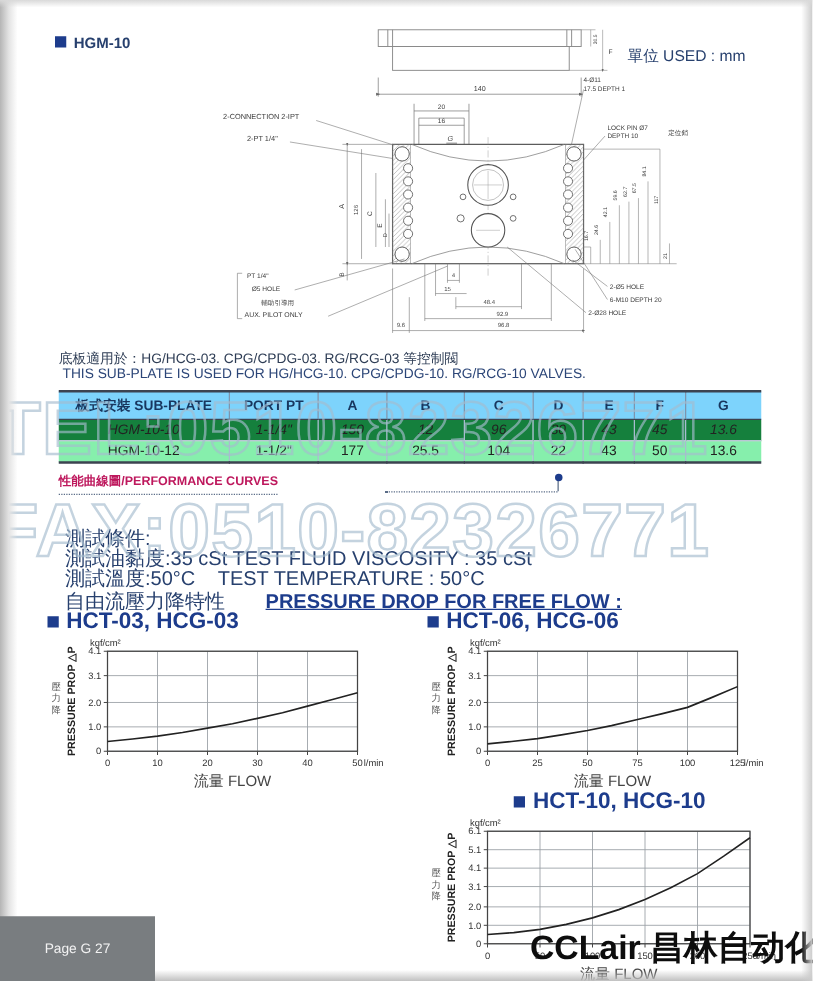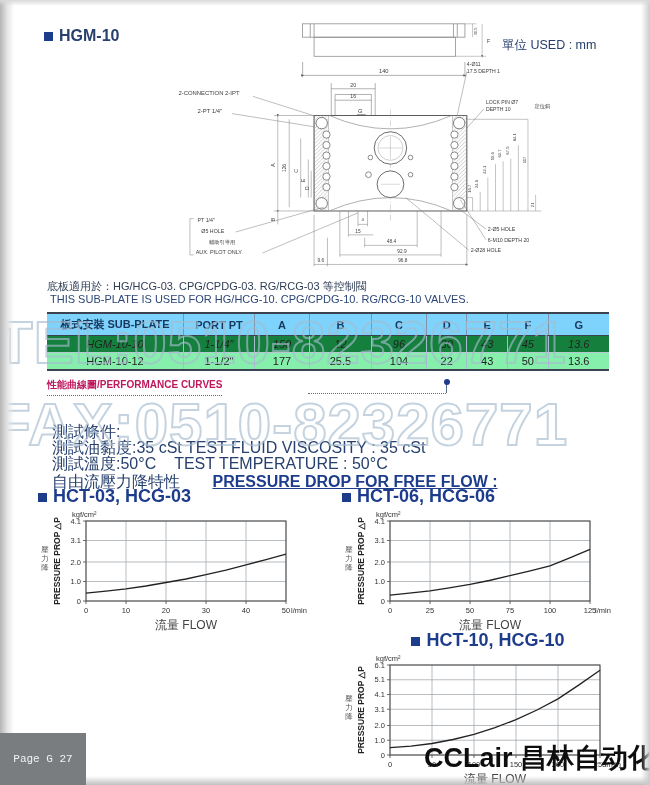--- a/index.html
+++ b/index.html
@@ -9,21 +9,21 @@
   }
   .edge-left{position:absolute;left:0;top:0;width:14px;height:785px;z-index:9;
     background:linear-gradient(to right,#b5b5b5,#e3e3e3 50%,rgba(255,255,255,0));pointer-events:none;}
   .edge-right{position:absolute;right:0;top:0;width:9px;height:785px;z-index:9;
     background:linear-gradient(to left,#cccccc,rgba(255,255,255,0));pointer-events:none;}
   .edge-top{position:absolute;left:0;top:0;width:650px;height:6px;z-index:9;
     background:linear-gradient(to bottom,#d9d9d9,rgba(255,255,255,0));pointer-events:none;}
   .edge-bottom{position:absolute;left:0;bottom:0;width:650px;height:9px;z-index:8;
     background:linear-gradient(to top,#bfbfbf,rgba(255,255,255,0));pointer-events:none;}
 
-  .doc-title{position:absolute;left:44px;top:27px;font-size:16px;font-weight:bold;color:#27406e;}
+  .doc-title{position:absolute;left:44px;top:27px;font-size:12px;font-weight:bold;color:#27406e;}
   .doc-title .sq{display:inline-block;width:9px;height:9px;background:#1d3c8c;margin-right:6px;}
   .unit-label{position:absolute;left:502px;top:37px;font-size:12.5px;color:#27406e;}
 
   .drawing-wrap{position:absolute;left:160px;top:20px;width:480px;height:254px;}
   .drawing-wrap svg{display:block;}
   .dwg-t{font-family:"Liberation Sans",sans-serif;fill:#3c3c3c;}
 
   .note-cn{position:absolute;left:47px;top:279px;font-size:11px;color:#2e3d55;}
   .note-en{position:absolute;left:50px;top:293px;font-size:11px;color:#2c4678;}
 
@@ -55,22 +55,22 @@
   .plot{margin-top:2px;}
 
   .wm{position:absolute;z-index:6;font-weight:bold;white-space:nowrap;pointer-events:none;
     color:#cfdbe5;-webkit-text-fill-color:transparent;-webkit-text-stroke:2px rgba(164,188,206,0.65);
     letter-spacing:1px;}
   .wm-tel{left:-4px;top:308px;font-size:60px;}
   .wm-fax{left:-6px;top:390px;font-size:60px;}
   .wm-brand{position:absolute;z-index:7;left:424px;top:740px;font-size:27px;font-weight:bold;
     color:#0d0d0d;white-space:nowrap;pointer-events:none;}
 
-  .page-tab{position:absolute;left:0;top:733px;width:86px;height:52px;background:#797d80;z-index:10;
-    color:#f2f2f2;font-size:11px;display:flex;align-items:center;justify-content:center;font-family:Liberation Mono, monospace;}
+  .page-tab{position:absolute;left:0;top:733px;width:124px;height:52px;background:#797d80;z-index:10;
+    color:#f2f2f2;font-size:11px;display:flex;align-items:center;justify-content:center;}
 </style>
 </head>
 <body>
 
 <div class="edge-left"></div>
 <div class="edge-right"></div>
 <div class="edge-top"></div>
 <div class="edge-bottom"></div>
 
 <div class="doc-title">

